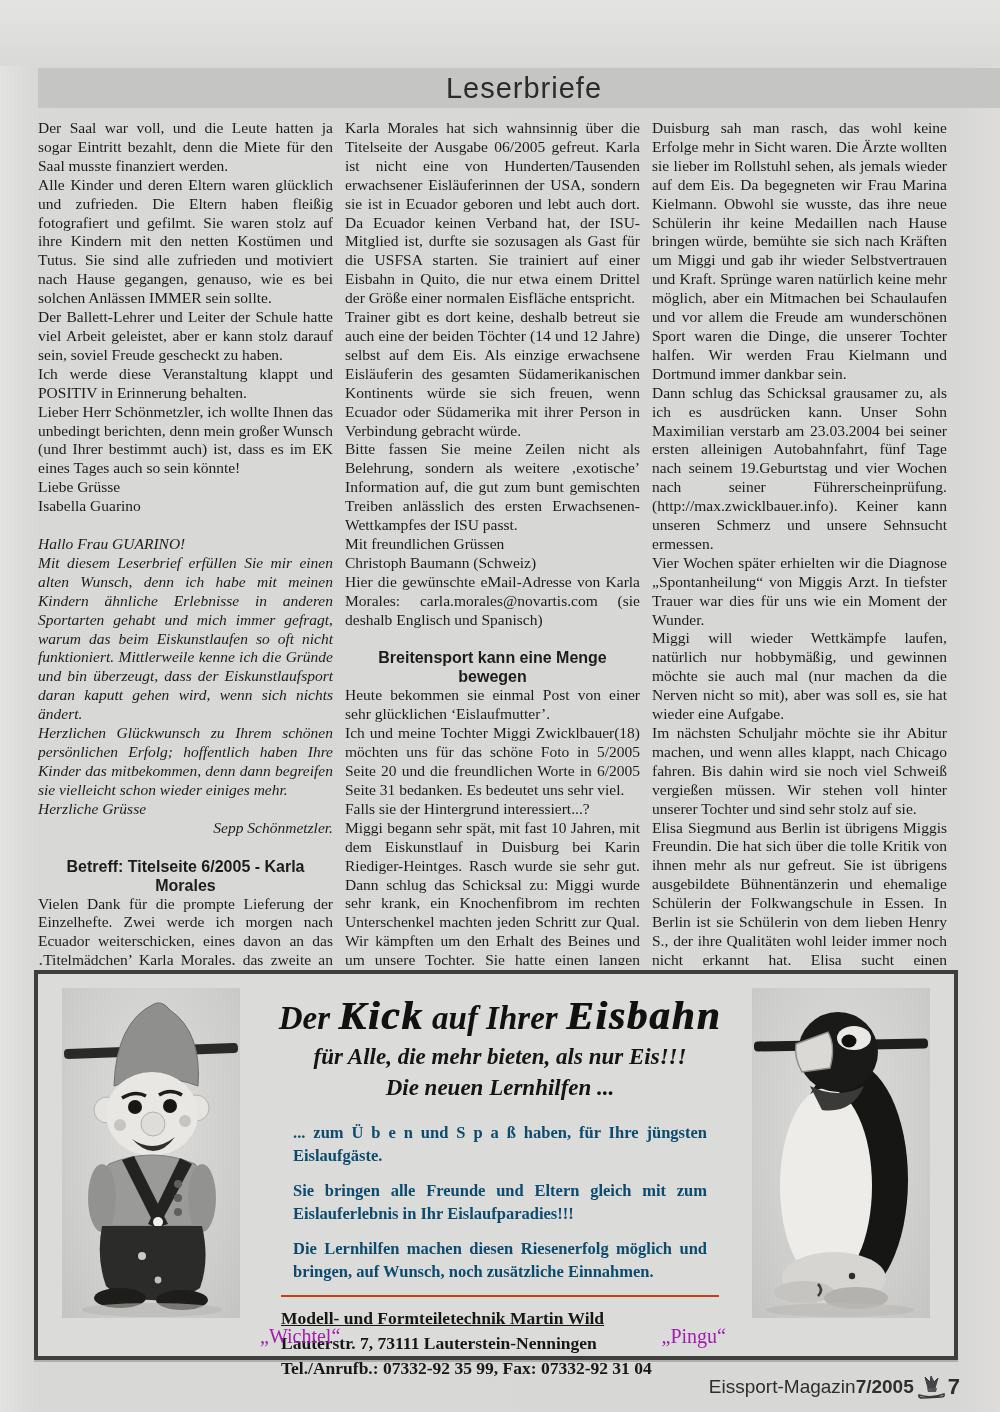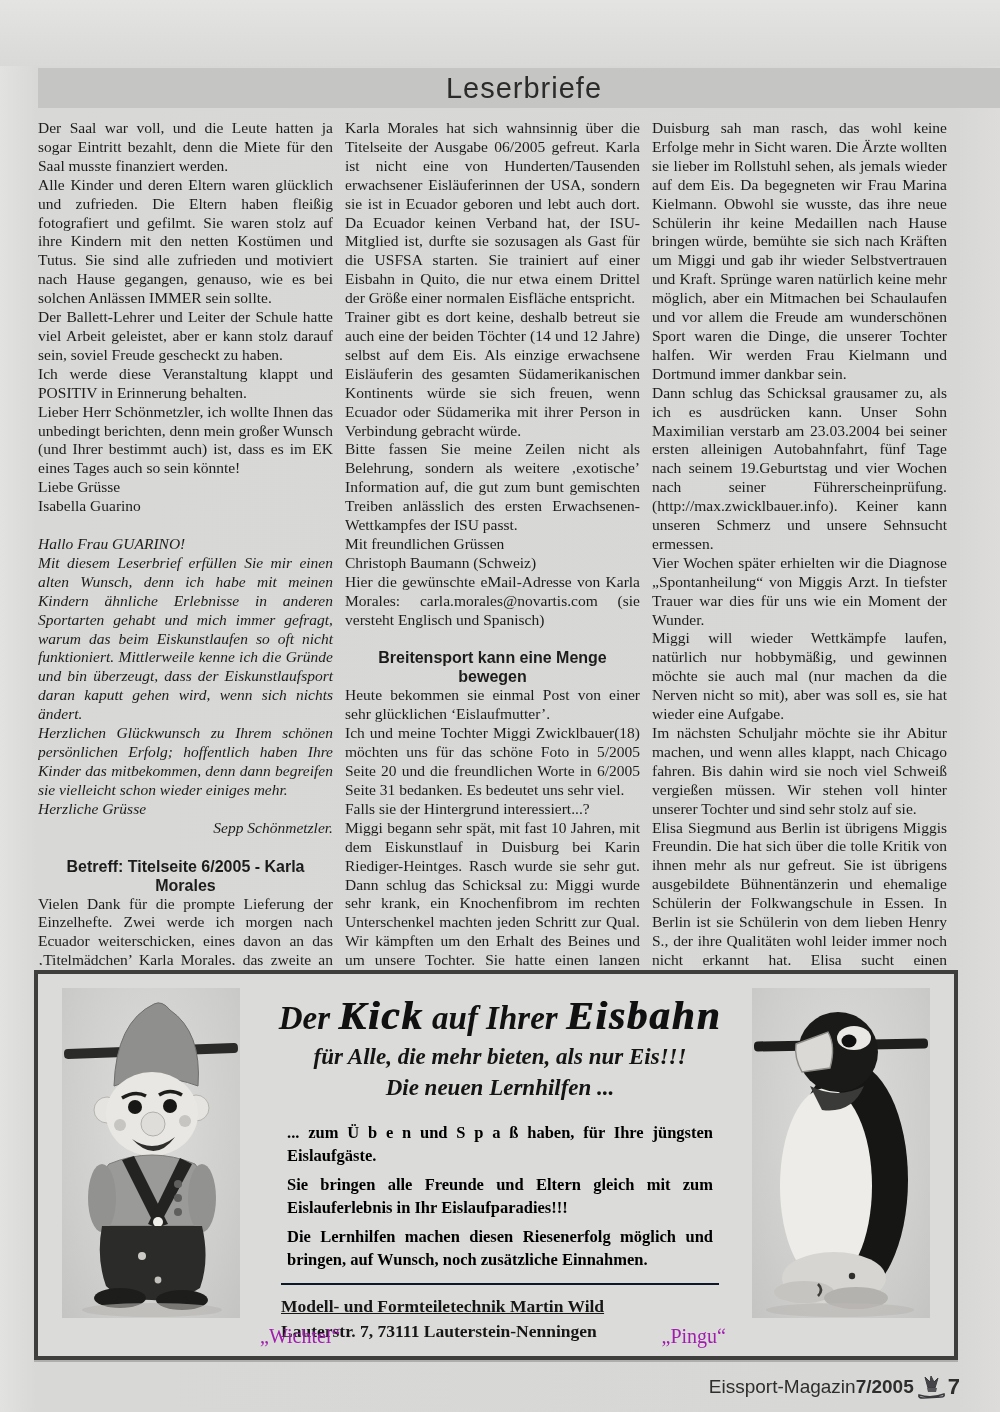--- a/index.html
+++ b/index.html
@@ -71,25 +71,25 @@
     font-size:41px;font-weight:900;letter-spacing:2px;
     text-shadow:1px 0 0 #111;
   }
   .ad-sub1,.ad-sub2{
     font-style:italic;font-weight:bold;font-size:23px;line-height:31px;color:#141414;
   }
   .ad-body{
     width:438px;margin:18px auto 0;text-align:left;
   }
   .ad-line{
-    margin:6px;font-weight:bold;font-size:16.5px;line-height:23px;color:#000000;text-align:justify;
+    margin:12px;font-weight:bold;font-size:16.5px;line-height:23px;color:#0c4a6e;text-align:justify;
   }
   .contact{
     width:438px;margin:12px auto 16px;padding-top:9px;
-    border-top:2px solid #0f172a;
+    border-top:2px solid #c2410c;
     text-align:left;
   }
   .contact-line{
     margin:0;font-weight:bold;font-size:17.5px;line-height:25px;color:#161616;
   }
   .contact-line.underline{text-decoration:underline;}
   .caption{
     position:absolute;bottom:8px;
     font-size:20px;color:#a21caf;
   }
@@ -130,21 +130,21 @@
         <p class="para sig">Sepp Schönmetzler.</p>
         <p class="para heading gap">Betreff: Titelseite 6/2005 - Karla Morales</p>
         <p class="para">Vielen Dank für die prompte Lieferung der Einzelhefte. Zwei werde ich morgen nach Ecuador weiterschicken, eines davon an das ‚Titelmädchen’ Karla Morales, das zweite an Yvonne Bruderer in die USA.</p>
       </div>
     <div class="col">
         <p class="para">Karla Morales hat sich wahnsinnig über die Titelseite der Ausgabe 06/2005 gefreut. Karla ist nicht eine von Hunderten/Tausenden erwachsener Eisläuferinnen der USA, sondern sie ist in Ecuador geboren und lebt auch dort. Da Ecuador keinen Verband hat, der ISU-Mitglied ist, durfte sie sozusagen als Gast für die USFSA starten. Sie trainiert auf einer Eisbahn in Quito, die nur etwa einem Drittel der Größe einer normalen Eisfläche entspricht.</p>
         <p class="para">Trainer gibt es dort keine, deshalb betreut sie auch eine der beiden Töchter (14 und 12 Jahre) selbst auf dem Eis. Als einzige erwachsene Eisläuferin des gesamten Südamerikanischen Kontinents würde sie sich freuen, wenn Ecuador oder Südamerika mit ihrer Person in Verbindung gebracht würde.</p>
         <p class="para">Bitte fassen Sie meine Zeilen nicht als Belehrung, sondern als weitere ‚exotische’ Information auf, die gut zum bunt gemischten Treiben anlässlich des ersten Erwachsenen-Wettkampfes der ISU passt.</p>
         <p class="para">Mit freundlichen Grüssen</p>
         <p class="para">Christoph Baumann (Schweiz)</p>
-        <p class="para">Hier die gewünschte eMail-Adresse von Karla Morales: carla.morales@novartis.com (sie versteht Englisch und Spanisch)</p>
+        <p class="para">Hier die gewünschte eMail-Adresse von Karla Morales: carla.morales@novartis.com (sie deshalb Englisch und Spanisch)</p>
         <p class="para heading gap">Breitensport kann eine Menge bewegen</p>
         <p class="para">Heute bekommen sie einmal Post von einer sehr glücklichen ‘Eislaufmutter’.</p>
         <p class="para">Ich und meine Tochter Miggi Zwicklbauer(18) möchten uns für das schöne Foto in 5/2005 Seite 20 und die freundlichen Worte in 6/2005 Seite 31 bedanken. Es bedeutet uns sehr viel.</p>
         <p class="para">Falls sie der Hintergrund interessiert...?</p>
         <p class="para">Miggi begann sehr spät, mit fast 10 Jahren, mit dem Eiskunstlauf in Duisburg bei Karin Riediger-Heintges. Rasch wurde sie sehr gut. Dann schlug das Schicksal zu: Miggi wurde sehr krank, ein Knochenfibrom im rechten Unterschenkel machten jeden Schritt zur Qual. Wir kämpften um den Erhalt des Beines und um unsere Tochter. Sie hatte einen langen Leidensweg vor sich. Vor allem Anderen fand sie Halt im Eiskunstlauf. In</p>
       </div>
     <div class="col">
         <p class="para">Duisburg sah man rasch, das wohl keine Erfolge mehr in Sicht waren. Die Ärzte wollten sie lieber im Rollstuhl sehen, als jemals wieder auf dem Eis. Da begegneten wir Frau Marina Kielmann. Obwohl sie wusste, das ihre neue Schülerin ihr keine Medaillen nach Hause bringen würde, bemühte sie sich nach Kräften um Miggi und gab ihr wieder Selbstvertrauen und Kraft. Sprünge waren natürlich keine mehr möglich, aber ein Mitmachen bei Schaulaufen und vor allem die Freude am wunderschönen Sport waren die Dinge, die unserer Tochter halfen. Wir werden Frau Kielmann und Dortmund immer dankbar sein.</p>
         <p class="para">Dann schlug das Schicksal grausamer zu, als ich es ausdrücken kann. Unser Sohn Maximilian verstarb am 23.03.2004 bei seiner ersten alleinigen Autobahnfahrt, fünf Tage nach seinem 19.Geburtstag und vier Wochen nach seiner Führerscheinprüfung. (http://max.zwicklbauer.info). Keiner kann unseren Schmerz und unsere Sehnsucht ermessen.</p>
         <p class="para">Vier Wochen später erhielten wir die Diagnose „Spontanheilung“ von Miggis Arzt. In tiefster Trauer war dies für uns wie ein Moment der Wunder.</p>
@@ -240,20 +240,21 @@
       <div class="ad-sub1">für Alle, die mehr bieten, als nur Eis!!!</div>
       <div class="ad-sub2">Die neuen Lernhilfen ...</div>
       <div class="ad-body">
           <p class="ad-line">... zum Ü b e n  und S p a ß  haben, für Ihre jüngsten Eislaufgäste.</p>
           <p class="ad-line">Sie bringen alle Freunde und Eltern gleich mit zum Eislauferlebnis in Ihr Eislaufparadies!!!</p>
           <p class="ad-line">Die Lernhilfen machen diesen Riesenerfolg möglich und bringen, auf Wunsch, noch zusätzliche Einnahmen.</p>
         </div>
       <div class="contact">
           <p class="contact-line underline">Modell- und Formteiletechnik Martin Wild</p>
           <p class="contact-line">Lauterstr. 7, 73111 Lauterstein-Nenningen</p>
+          <p class="contact-line">Tel./Anrufb.: 07332-92 35 99, Fax: 07332-92 31 04</p>
         </div>
     </div>
 
     <div class="caption left">„Wichtel“</div>
     <div class="caption right">„Pingu“</div>
   </div>
 
   <div class="footer">
     <span>Eissport-Magazin</span>
     <span class="issue">7/2005</span>

